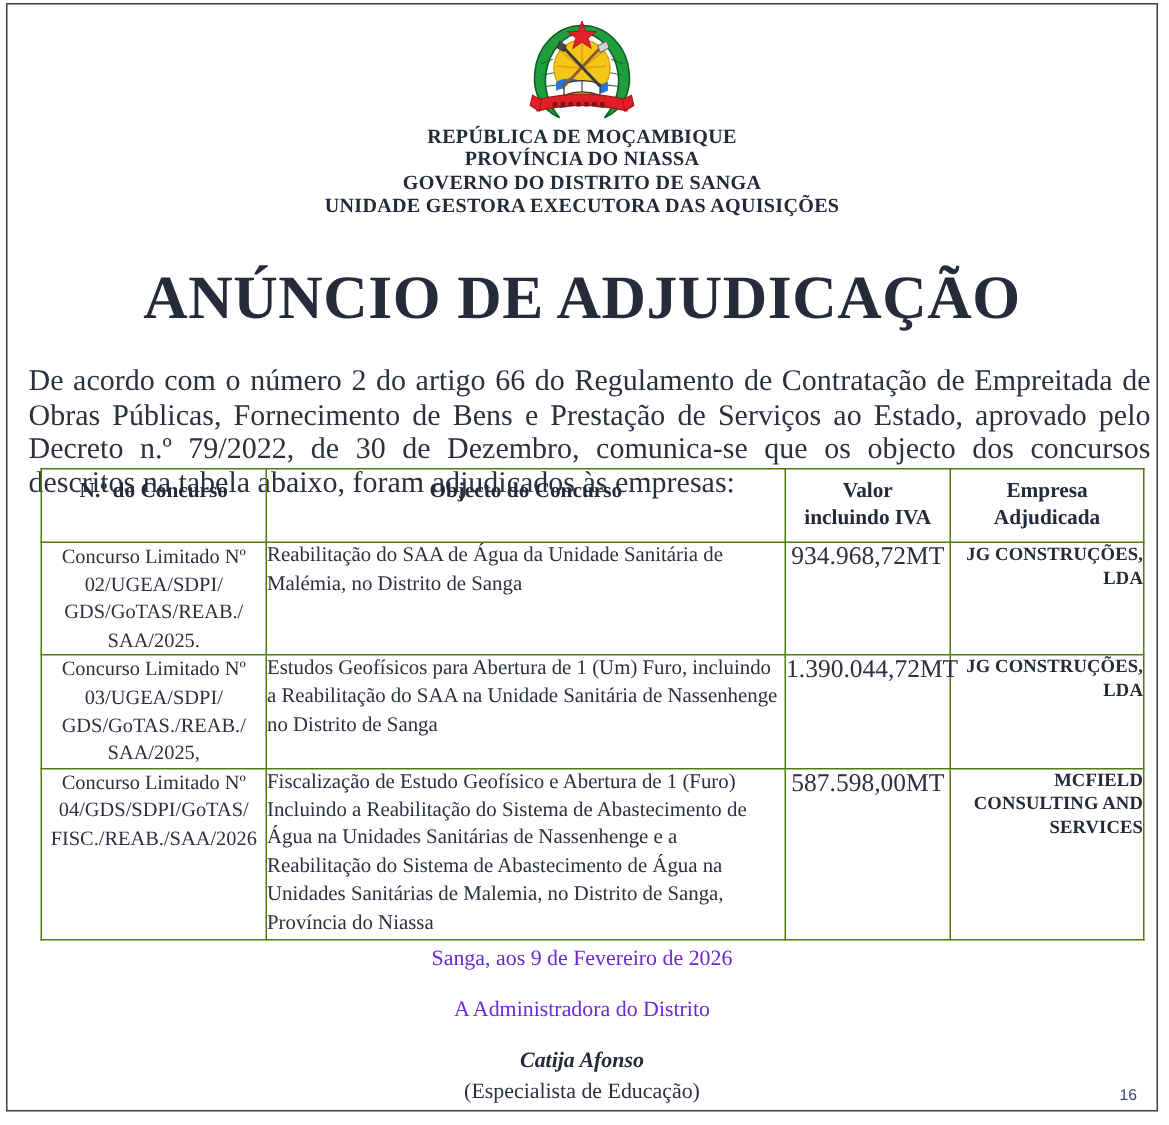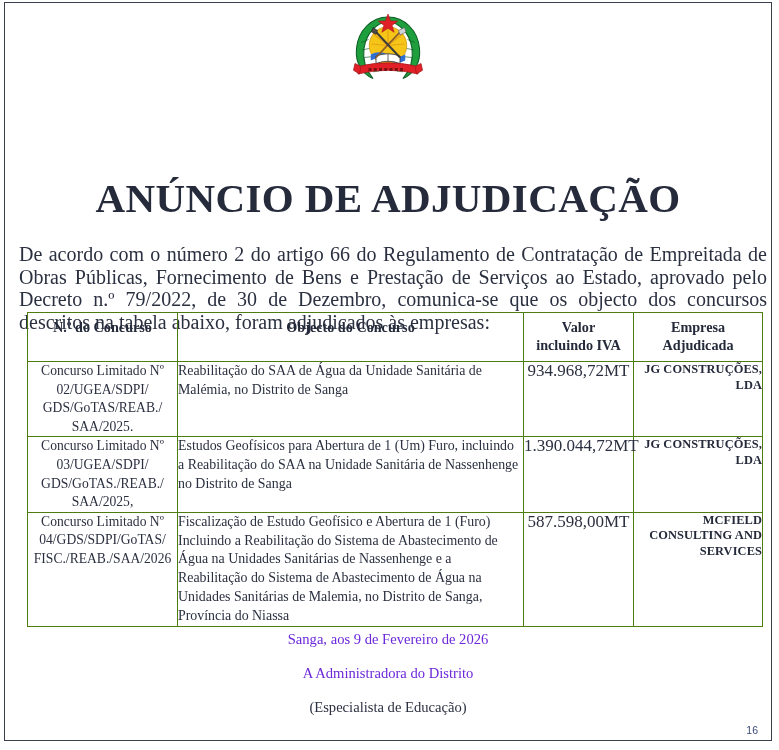--- a/index.html
+++ b/index.html
@@ -237,20 +237,26 @@
             <rect x="38" y="76" width="4" height="4"></rect>
               <rect x="45" y="76" width="4" height="4"></rect>
             <rect x="52" y="76" width="4" height="4"></rect>
               <rect x="59" y="76" width="4" height="4"></rect>
             <rect x="66" y="76" width="4" height="4"></rect>
           </g>
         </svg>
       </div>
     </div>
 
+    <div class="header-block">
+      <div class="header-line">REPÚBLICA DE MOÇAMBIQUE</div>
+      <div class="header-line">PROVÍNCIA DO NIASSA</div>
+      <div class="header-line">GOVERNO DO DISTRITO DE SANGA</div>
+      <div class="header-line">UNIDADE GESTORA EXECUTORA DAS AQUISIÇÕES</div>
+    </div>
 
     <div class="doc-title">ANÚNCIO DE ADJUDICAÇÃO</div>
 
     <div class="intro">De acordo com o número 2 do artigo 66 do Regulamento de Contratação de Empreitada de Obras Públicas, Fornecimento de Bens e Prestação de Serviços ao Estado, aprovado pelo Decreto n.º 79/2022, de 30 de Dezembro, comunica-se que os objecto dos concursos descritos na tabela abaixo, foram adjudicados às empresas:</div>
 
     <table class="tbl">
       <colgroup>
         <col class="col-num">
           <col class="col-obj">
           <col class="col-val">
@@ -290,19 +296,20 @@
           <td class="cell-emp">MCFIELD CONSULTING AND SERVICES</td>
         </tr>
       </tbody>
     </table>
 
     <div class="footer">
       <div class="foot-line">Sanga, aos 9 de Fevereiro de 2026</div>
       <div class="foot-gap"></div>
       <div class="foot-line">A Administradora do Distrito</div>
       <div class="foot-gap"></div>
+      <div class="foot-name">Catija Afonso</div>
       <div class="foot-role">(Especialista de Educação)</div>
     </div>
 
     <div class="page-number">16</div>
 
   </div>
 </div>
 
 </body></html>

